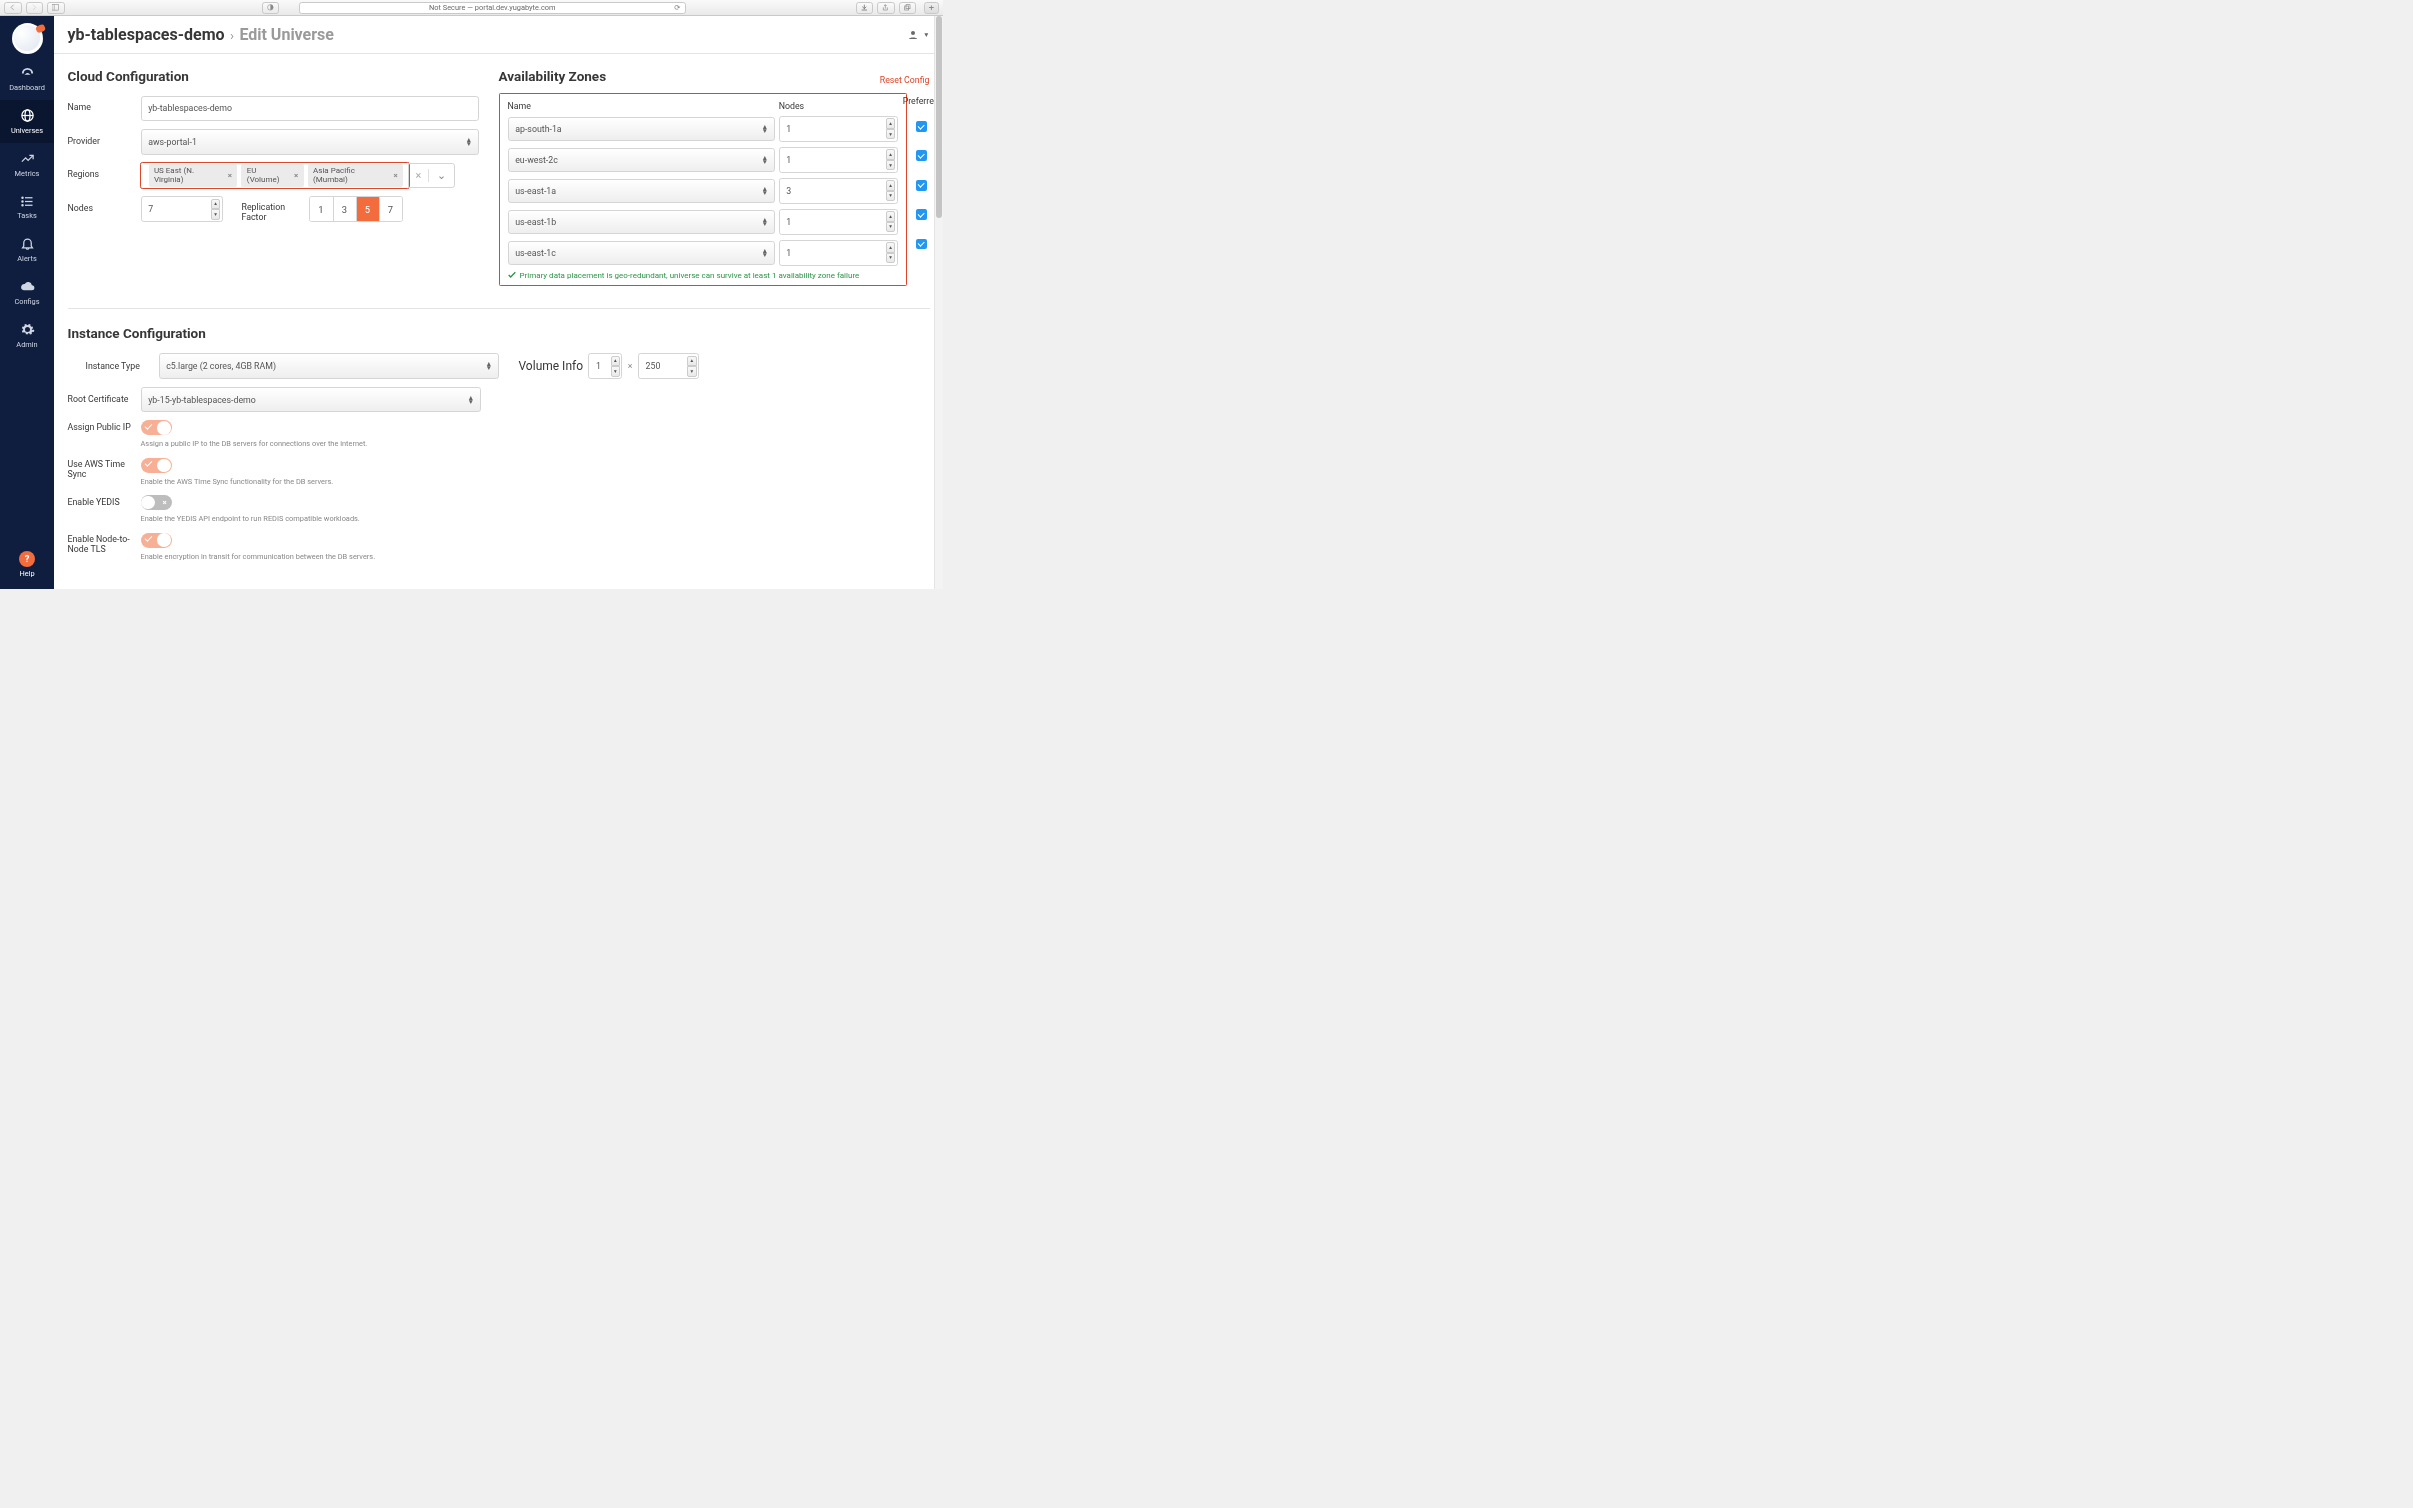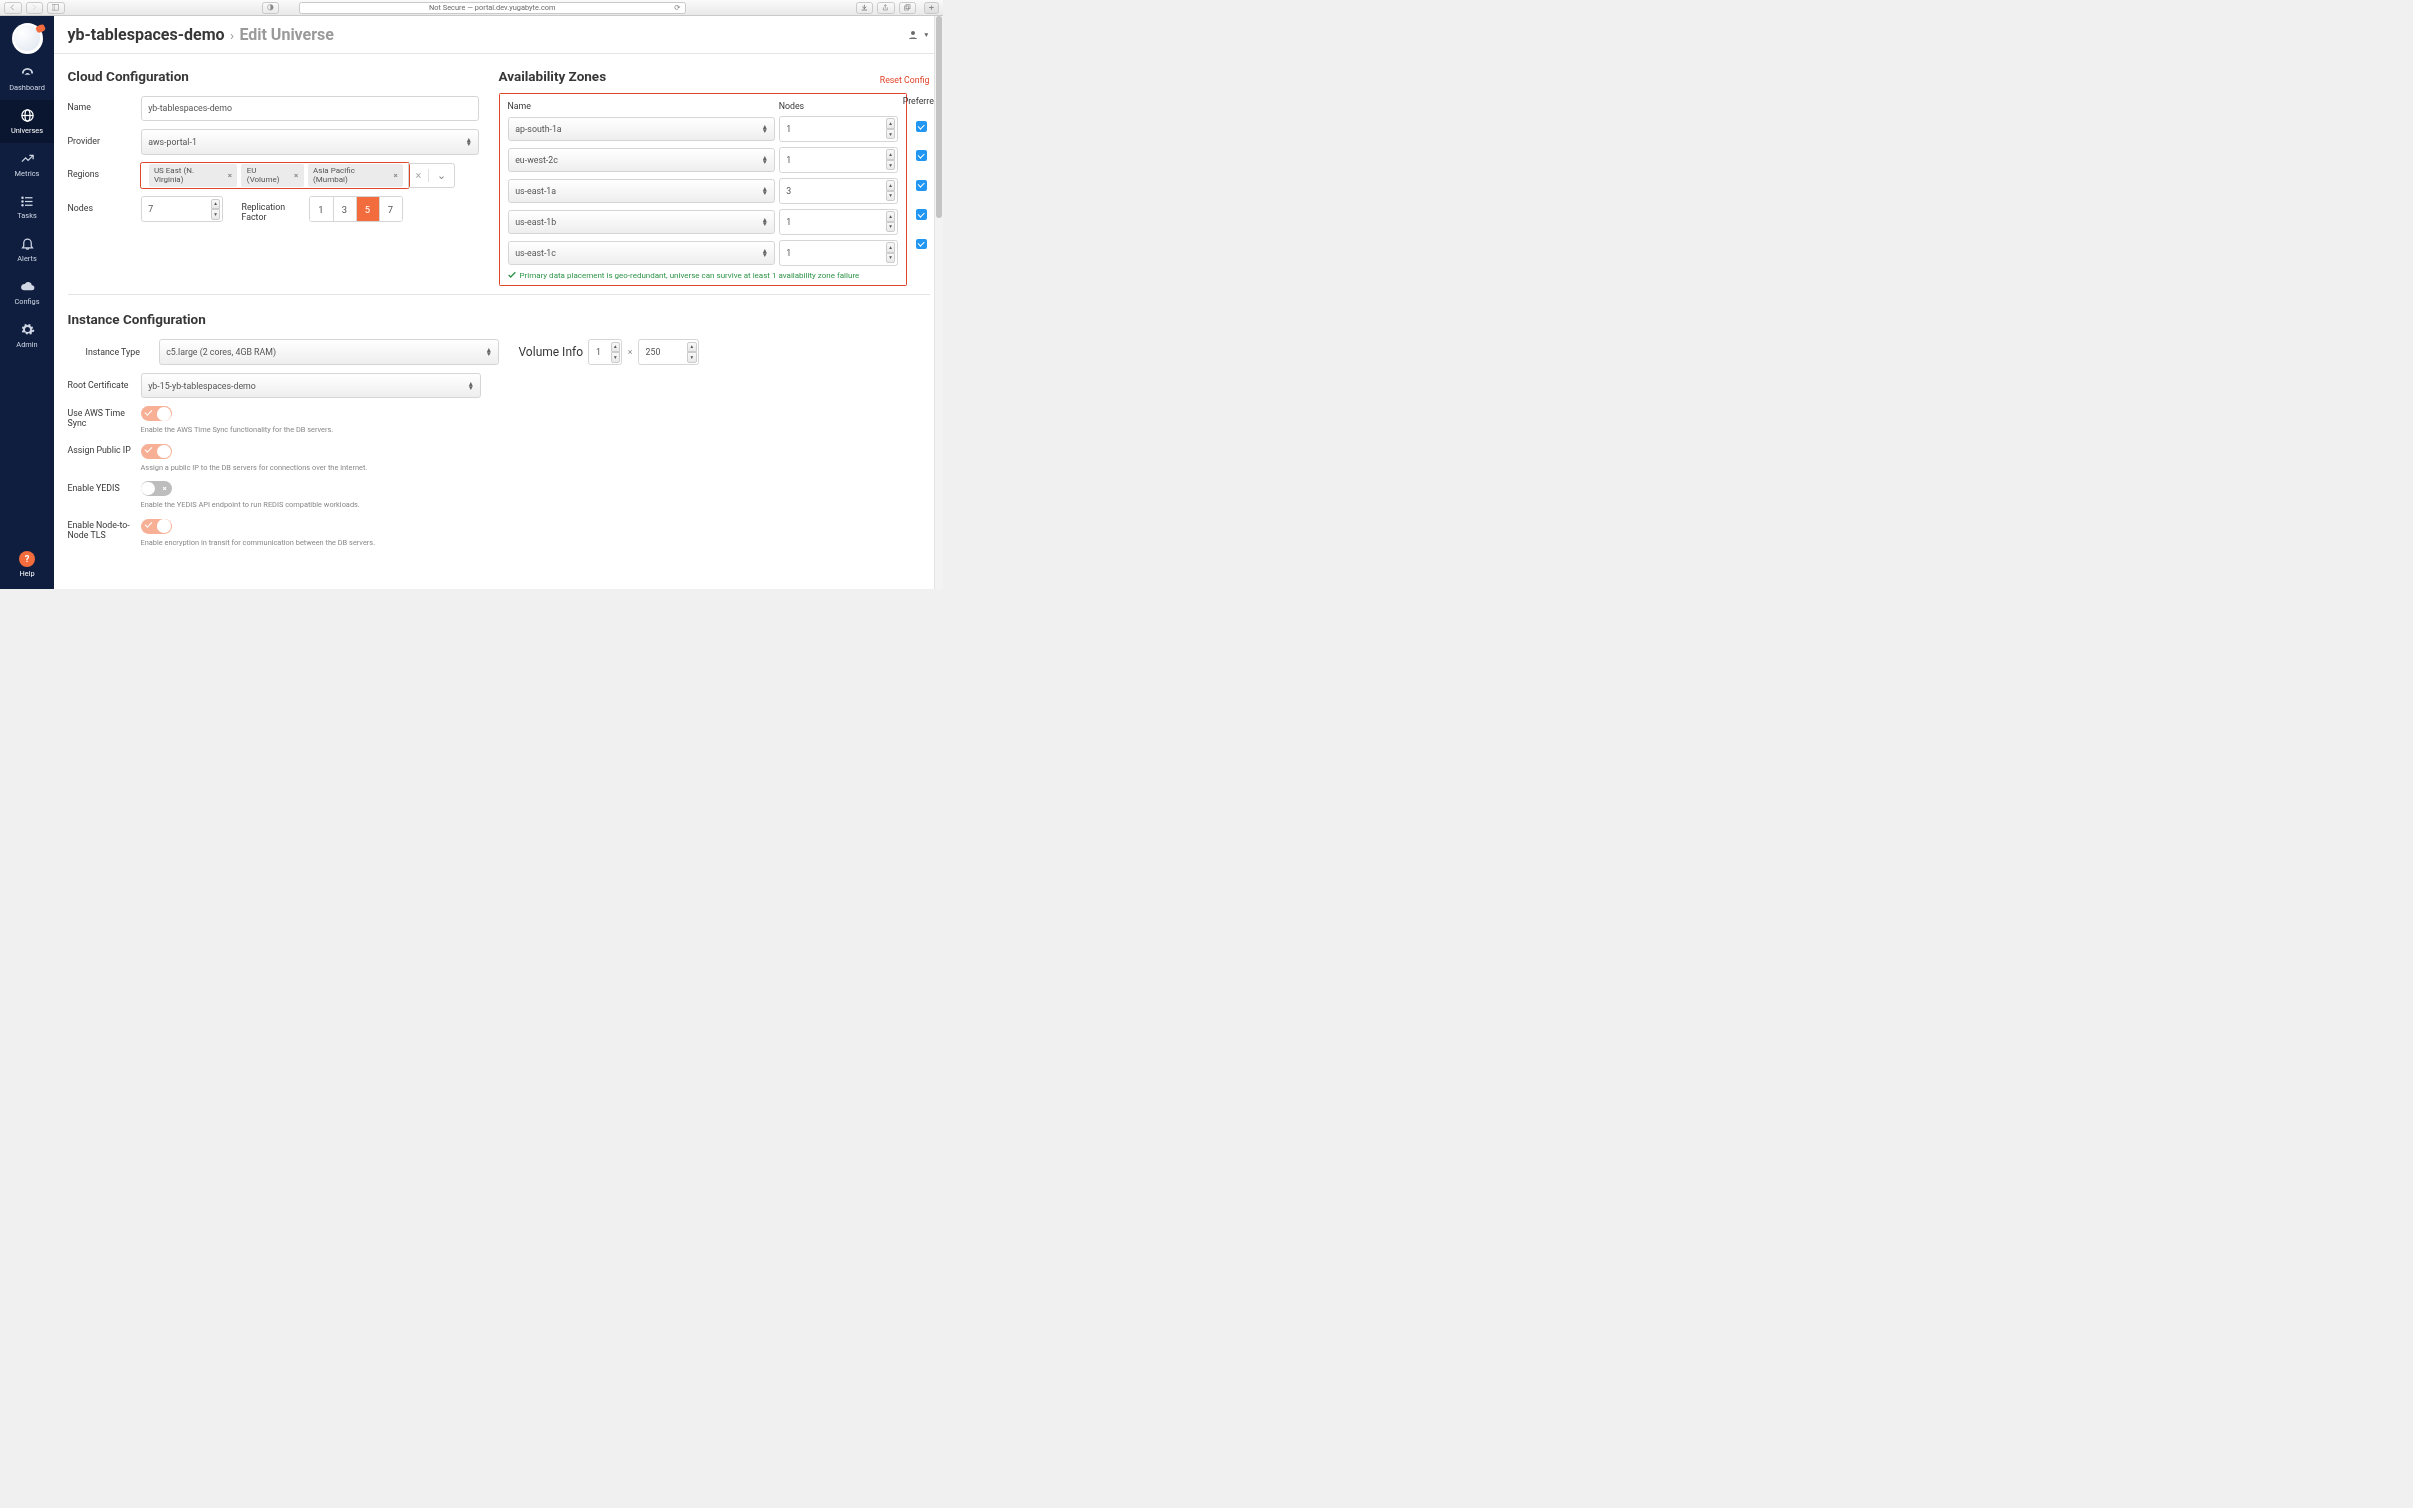--- a/index.html
+++ b/index.html
@@ -29,21 +29,21 @@
 
   .main { flex:1; display:flex; flex-direction:column; overflow:hidden; position:relative;}
   .topbar { height:38px; border-bottom:0.7px solid #e4e4e4; display:flex; align-items:center; padding:0 13.5px; }
   .breadcrumb-main { font-size:16px; font-weight:700; color:#373737;}
   .chev { color:#9a9a9a; margin:0 5.4px; font-size:13.5px;}
   .breadcrumb-sub { font-size:16px; font-weight:700; color:#9a9a9a;}
   .user-menu { margin-left:auto; color:#6a6a6a; display:flex; align-items:center; gap:4px; cursor:pointer;}
   .user-menu svg {width:12px;height:12px;}
 
   .scroll { flex:1; overflow-y:auto; padding:13.5px; position:relative;}
-  .content-inner { display:flex; gap:20px; padding-bottom:8px; border-bottom:0.7px solid #e4e4e4; margin-bottom:16px;}
+  .content-inner { display:flex; gap:20px; padding-bottom:22px; border-bottom:0.7px solid #e4e4e4; margin-bottom:16px;}
   .left-col { flex: 0 0 411px; }
   .right-col { flex: 1; position:relative;}
 
   h2.section { font-size:13.5px; font-weight:700; color:#373737; margin-bottom:12px;}
 
   .form-row { display:flex; align-items:flex-start; margin-bottom:8px; }
   .form-label { width:73px; font-size:8.8px; color:#373737; padding-top:6.7px;}
   .form-control { flex:1; }
 
   .input, .select { width:100%; height:25.6px; border:0.7px solid #d5d5d5; border-radius:2.7px; padding:0 6.7px; font-size:8.8px; color:#555; background:#fff;}
@@ -458,37 +458,37 @@
           <div class="form-control" style="max-width:340px;">
             <div class="select">
               <span>yb-15-yb-tablespaces-demo</span>
               <span class="sel-arrows">▲<br>▼</span>
             </div>
           </div>
         </div>
 
         <div id="toggles">
             <div class="toggle-row">
+    <div class="toggle-label">Assign Public IP</div>
+    <div class="toggle-body">
+      <div class="toggle on">
+        <div class="chk"></div>
+        <div class="knob"></div>
+      </div>
+      <div class="toggle-help">Assign a public IP to the DB servers for connections over the internet.</div>
+    </div>
+            </div>
+            <div class="toggle-row">
     <div class="toggle-label">Use AWS Time Sync</div>
     <div class="toggle-body">
       <div class="toggle on">
         <div class="chk"></div>
         <div class="knob"></div>
       </div>
       <div class="toggle-help">Enable the AWS Time Sync functionality for the DB servers.</div>
-    </div>
-            </div>
-            <div class="toggle-row">
-    <div class="toggle-label">Assign Public IP</div>
-    <div class="toggle-body">
-      <div class="toggle on">
-        <div class="chk"></div>
-        <div class="knob"></div>
-      </div>
-      <div class="toggle-help">Assign a public IP to the DB servers for connections over the internet.</div>
     </div>
             </div>
             <div class="toggle-row">
     <div class="toggle-label">Enable YEDIS</div>
     <div class="toggle-body">
       <div class="toggle off">
         <div class="xk">×</div>
         <div class="knob"></div>
       </div>
       <div class="toggle-help">Enable the YEDIS API endpoint to run REDIS compatible workloads.</div>

